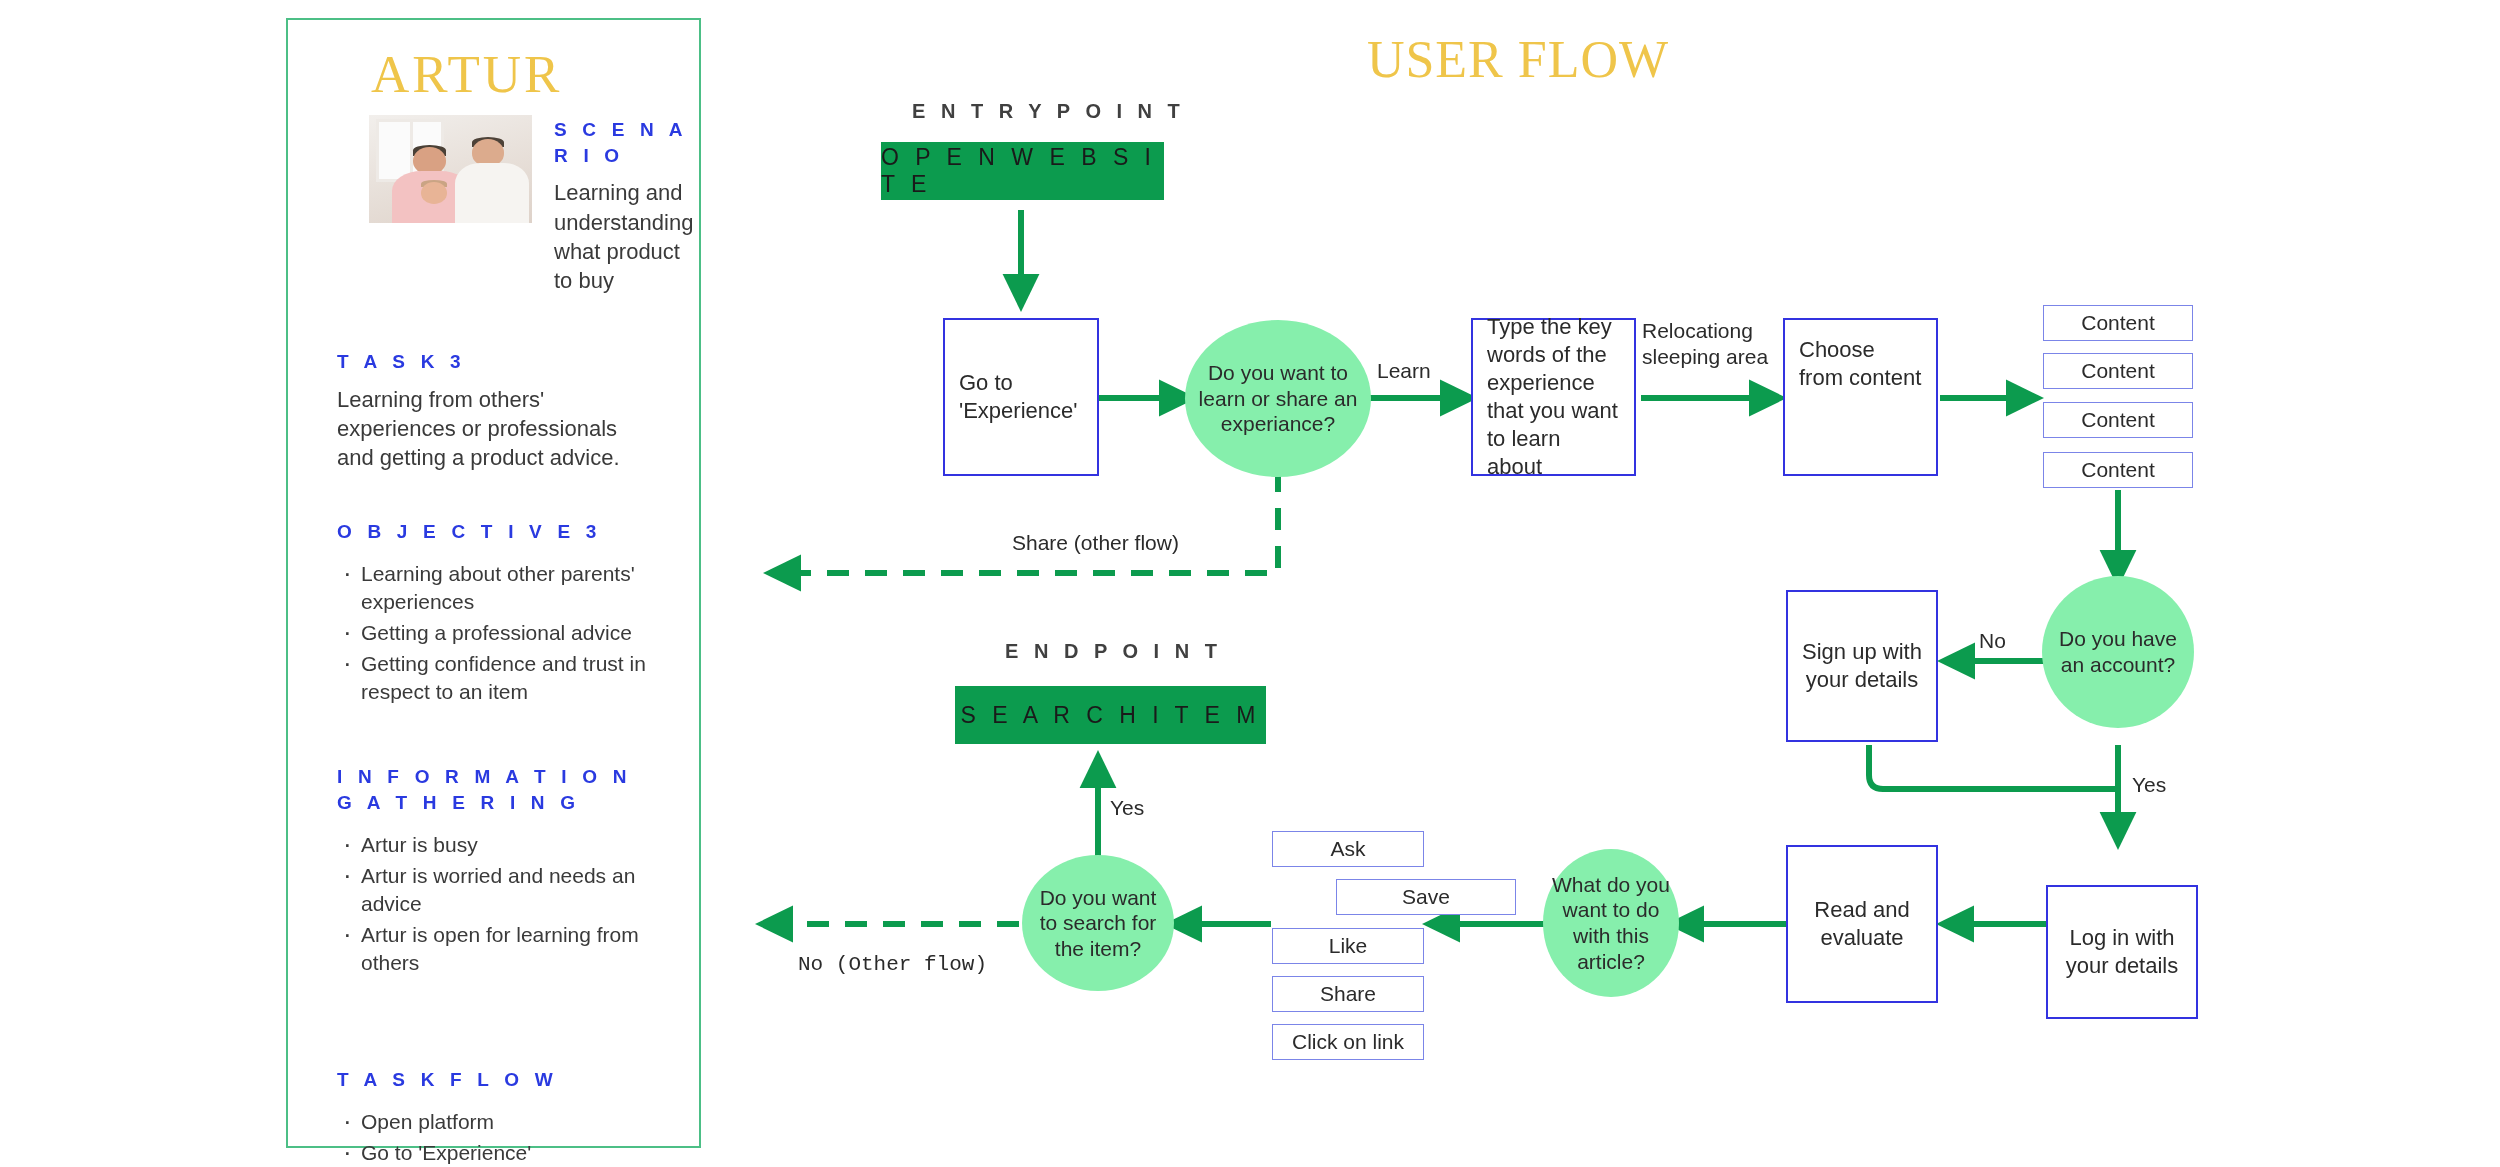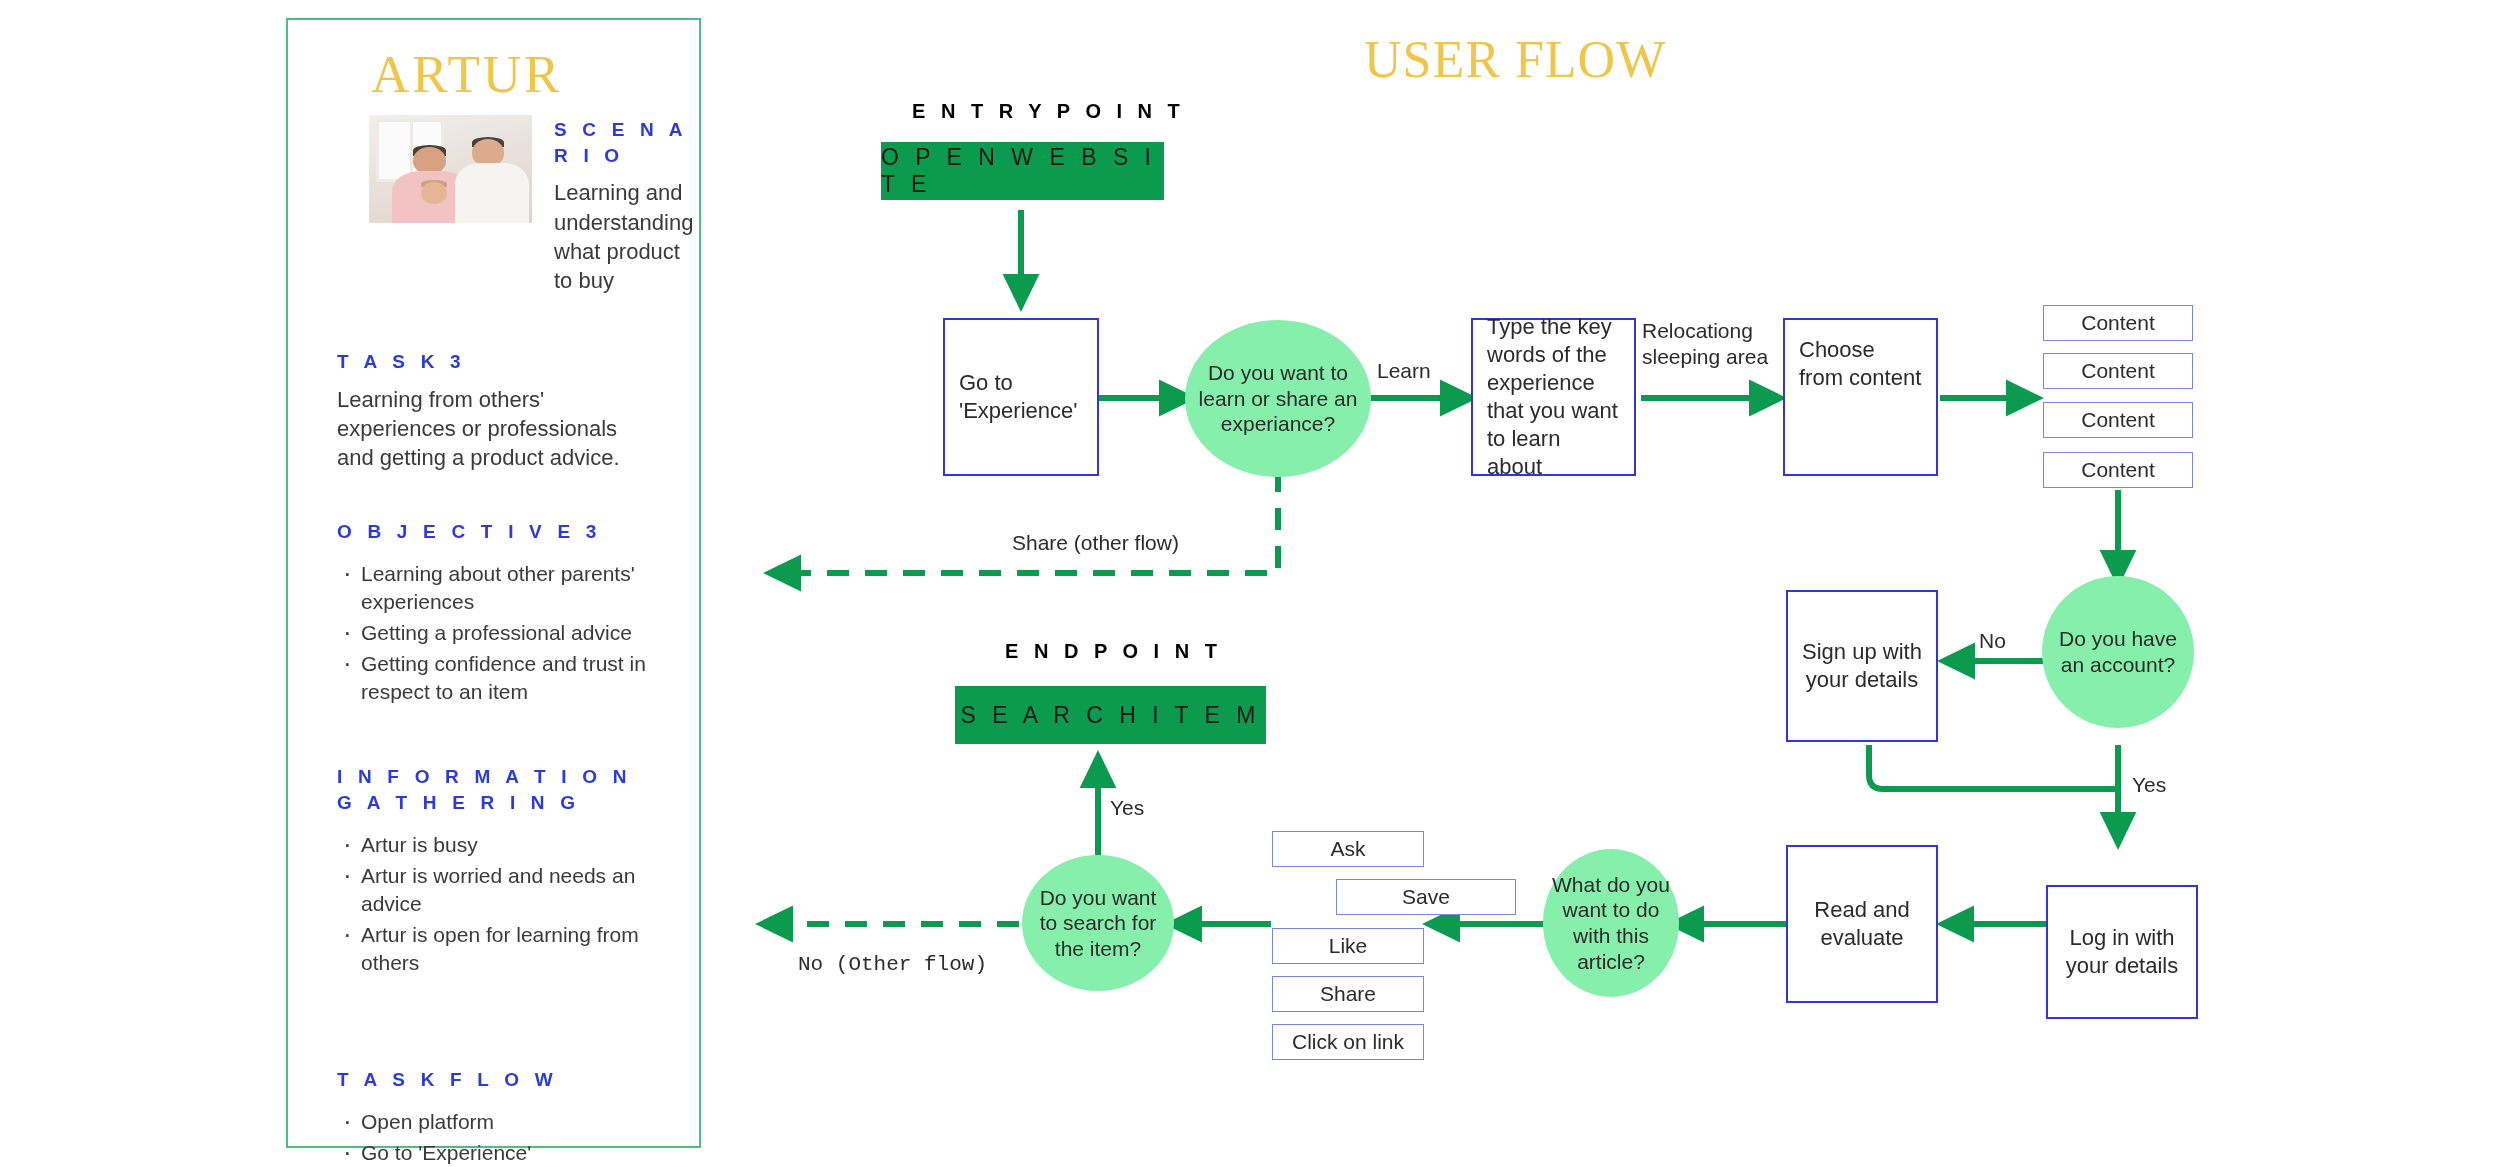--- a/index.html
+++ b/index.html
@@ -76,25 +76,25 @@
   ul.blist li{
     font-size:21px;line-height:1.33;color:#3a3a3a;margin:0 0 3px 0;
     padding-left:24px;position:relative;
   }
   ul.blist li:before{
     content:"·";position:absolute;left:6px;top:-4px;font-size:26px;color:#3a3a3a;
   }
 
   
   .flow-title{
-    position:absolute;left:1364px;top:30px;width:400px;
+    position:absolute;left:1318px;top:30px;width:400px;text-align:center;
     font-family:"Liberation Serif", serif;color:#EFC54A;font-size:52px;letter-spacing:1px;
   }
   .lbl-blue{
-    position:absolute;color:#000000;font-weight:700;font-size:20px;letter-spacing:5px;
+    position:absolute;color:#404040;font-weight:700;font-size:20px;letter-spacing:5px;
   }
   .term{
     position:absolute;background:#0C9B4E;color:#1a1a1a;
     display:flex;align-items:center;justify-content:center;
     font-size:23px;letter-spacing:5px;
   }
   .box{
     position:absolute;border:2px solid #3333E0;background:#fff;box-sizing:border-box;
     display:flex;align-items:center;padding:0 14px;
     font-size:22px;line-height:1.28;color:#2b2b2b;

